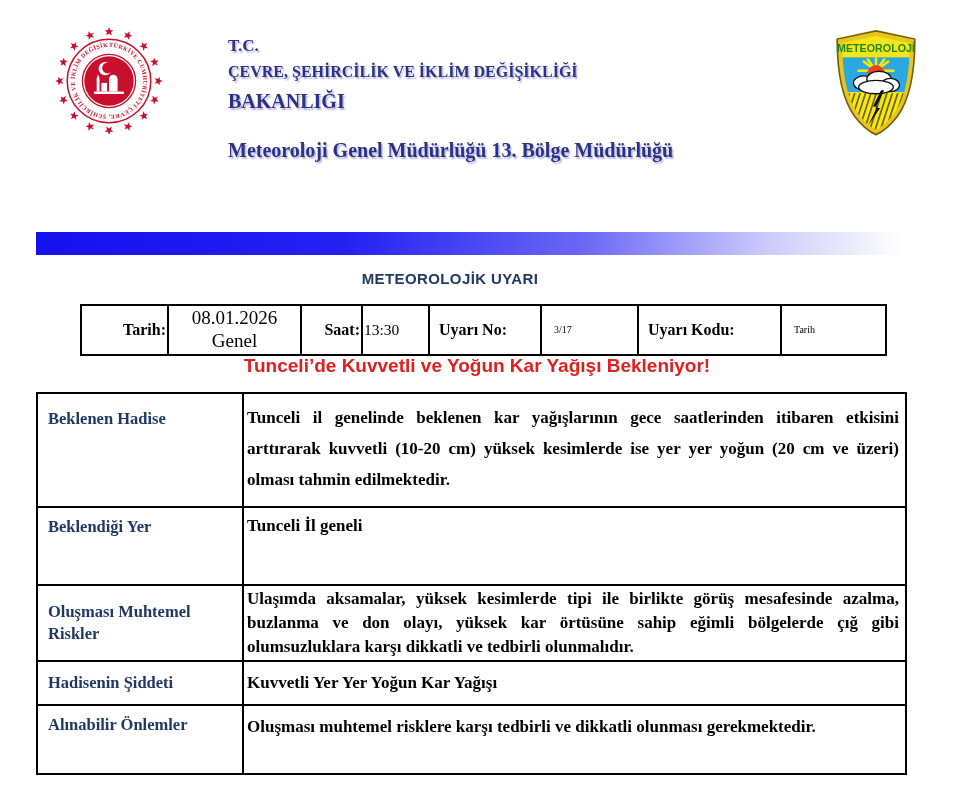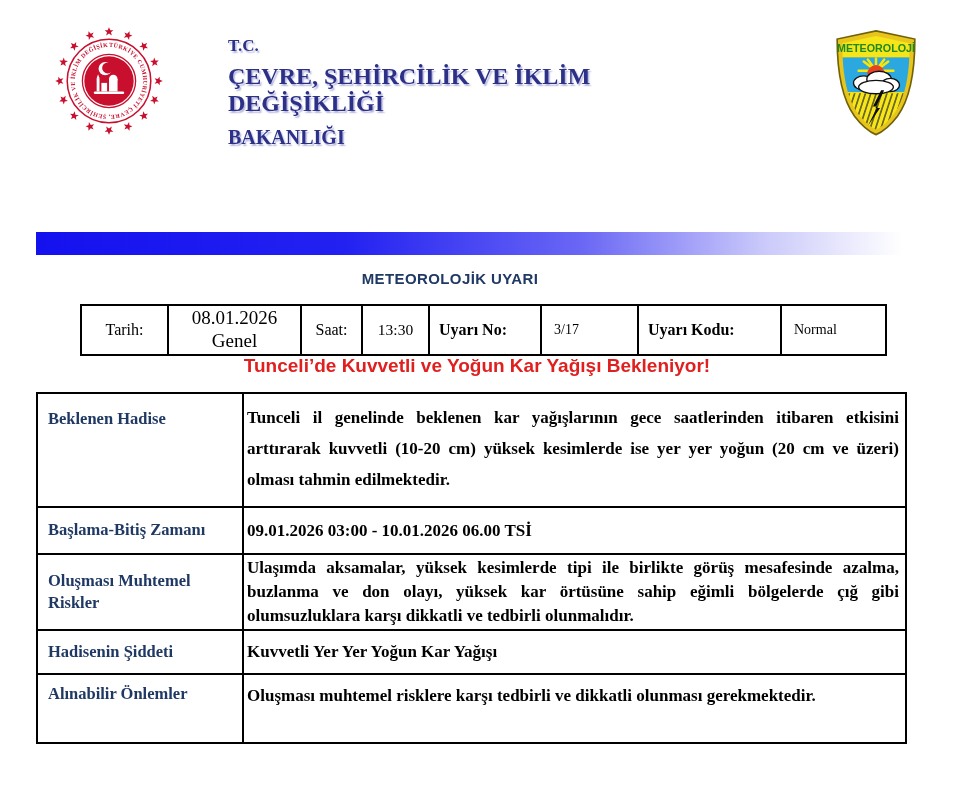--- a/index.html
+++ b/index.html
@@ -6,40 +6,40 @@
   .page{position:relative;width:954px;height:786px;background:#fff;overflow:hidden;
         font-family:"Liberation Serif",serif;color:#000;}
 
   
   .ministry-logo{position:absolute;left:52px;top:22px;width:114px;height:118px;}
   .met-logo{position:absolute;left:830px;top:28px;width:92px;height:110px;}
   .head-block{position:absolute;left:228px;top:36px;width:510px;text-align:left;
               color:#2c3187;font-weight:bold;
               text-shadow:1.5px 1.5px 1.5px rgba(120,120,195,.55);}
   .h-tc{font-size:17px;margin:0 0 7px;}
-  .h-l1{font-size:24px;margin:0 0 9px;}
+  .h-l1{font-size:16px;margin:0 0 9px;}
   .h-l2{font-size:20px;margin:0 0 26px;}
   .h-dept{font-size:20px;margin:0;}
 
   
   .grad-bar{position:absolute;left:36px;top:232px;width:884px;height:23px;
             background:linear-gradient(90deg,#1411ef 0%,#2321f1 35%,#6b68f5 62%,#c9c8fa 82%,#ffffff 98%);}
 
   
   .section-title{position:absolute;left:0;top:270px;width:900px;text-align:center;
                  font-family:"Liberation Sans",sans-serif;font-weight:bold;
                  font-size:15px;letter-spacing:.4px;color:#1f3864;}
 
   
   .info-table{position:absolute;left:80px;top:304px;border-collapse:collapse;table-layout:fixed;}
   .info-table td{border:2px solid #000;height:45px;font-size:16px;overflow:hidden;}
-  .info-table .lbl{font-weight:normal;text-align:center;margin-top:24px;}
+  .info-table .lbl{font-weight:bold;text-align:right;margin-top:24px;}
   .info-table .lbl-left{font-weight:bold;text-align:left;padding-left:9px;}
-  .info-table .val{text-align:center;font-size:15.5px;}
-  .info-table .val-left{text-align:left;padding-left:12px;font-size:14px;}
+  .info-table .val{text-align:left;font-size:15.5px;}
+  .info-table .val-left{text-align:left;padding-left:12px;font-size:10px;}
   .date-two-line{line-height:1.2;text-align:center;font-size:19px;}
 
   
   .headline{position:absolute;left:0;top:355px;width:954px;text-align:center;
             font-family:"Liberation Sans",sans-serif;font-weight:bold;
             font-size:19px;color:#e01f1f;}
 
   
   .main-table{position:absolute;left:36px;top:392px;border-collapse:collapse;
               table-layout:fixed;width:869px;}
@@ -95,20 +95,21 @@
     <rect x="52" y="62" width="6" height="9" fill="#ffffff"></rect>
     <rect x="60" y="58" width="9" height="13" fill="#ffffff"></rect>
     <circle cx="64.5" cy="58" r="4.5" fill="#ffffff"></circle>
     <rect x="44" y="71" width="32" height="2.6" rx="1.3" fill="#ffffff"></rect>
   </svg>
 
   <div class="head-block">
     <p class="h-tc">T.C.</p>
     <p class="h-l1">ÇEVRE, ŞEHİRCİLİK VE İKLİM DEĞİŞİKLİĞİ</p>
     <p class="h-l2">BAKANLIĞI</p>
+    <p class="h-dept">Meteoroloji Genel Müdürlüğü 13. Bölge Müdürlüğü</p>
   </div>
 
   <svg class="met-logo" viewBox="0 0 90 106" xmlns="http://www.w3.org/2000/svg">
     <defs>
       <clipPath id="shieldClip">
         <path d="M45,7 L78,14 C78,49 72,70 62.5,83 C55.5,92 50,96.5 45,98.5 C40,96.5 34.5,92 27.5,83 C18,70 12,49 12,14 Z"></path>
       </clipPath>
       <pattern id="rain" width="5" height="9" patternUnits="userSpaceOnUse" patternTransform="rotate(18)">
         <line x1="2.5" y1="0" x2="2.5" y2="9" stroke="#222" stroke-width="1.1"></line>
       </pattern>
@@ -162,40 +163,40 @@
         <div class="date-two-line">
           <div>08.01.2026</div>
           <div>Genel</div>
         </div>
       </td>
       <td class="lbl">Saat:</td>
       <td class="val">13:30</td>
       <td class="lbl-left">Uyarı No:</td>
       <td class="val-left">3/17</td>
       <td class="lbl-left">Uyarı Kodu:</td>
-      <td class="val-left">Normal</td>
+      <td class="val-left">Tarih</td>
     </tr>
   </tbody>
     </table>
 
   <div class="headline">Tunceli’de Kuvvetli ve Yoğun Kar Yağışı Bekleniyor!</div>
 
   <table class="main-table">
     <colgroup>
         <col style="width:206px">
         <col style="width:663px">
       </colgroup>
     <tbody>
         <tr>
       <td class="lc v-top pt14 h97">Beklenen Hadise</td>
       <td class="vc v-top pt8 just lh31 h97">Tunceli il genelinde beklenen kar yağışlarının gece saatlerinden itibaren etkisini arttırarak kuvvetli (10-20 cm) yüksek kesimlerde ise yer yer yoğun (20 cm ve üzeri) olması tahmin edilmektedir.</td>
     </tr>
     <tr>
-      <td class="lc h43">Başlama-Bitiş Zamanı</td>
-      <td class="vc h43">09.01.2026 03:00 - 10.01.2026 06.00 TSİ</td>
+      <td class="lc v-top pt8 h67">Beklendiği Yer</td>
+      <td class="vc v-top pt8 h67">Tunceli İl geneli</td>
     </tr>
     <tr>
       <td class="lc h72">Oluşması Muhtemel Riskler</td>
       <td class="vc just lh24 v-top h72">Ulaşımda aksamalar, yüksek kesimlerde tipi ile birlikte görüş mesafesinde azalma, buzlanma ve don olayı, yüksek kar örtüsüne sahip eğimli bölgelerde çığ gibi olumsuzluklara karşı dikkatli ve tedbirli olunmalıdır.</td>
     </tr>
     <tr>
       <td class="lc h40">Hadisenin Şiddeti</td>
       <td class="vc h40">Kuvvetli Yer Yer Yoğun Kar Yağışı</td>
     </tr>
     <tr>

